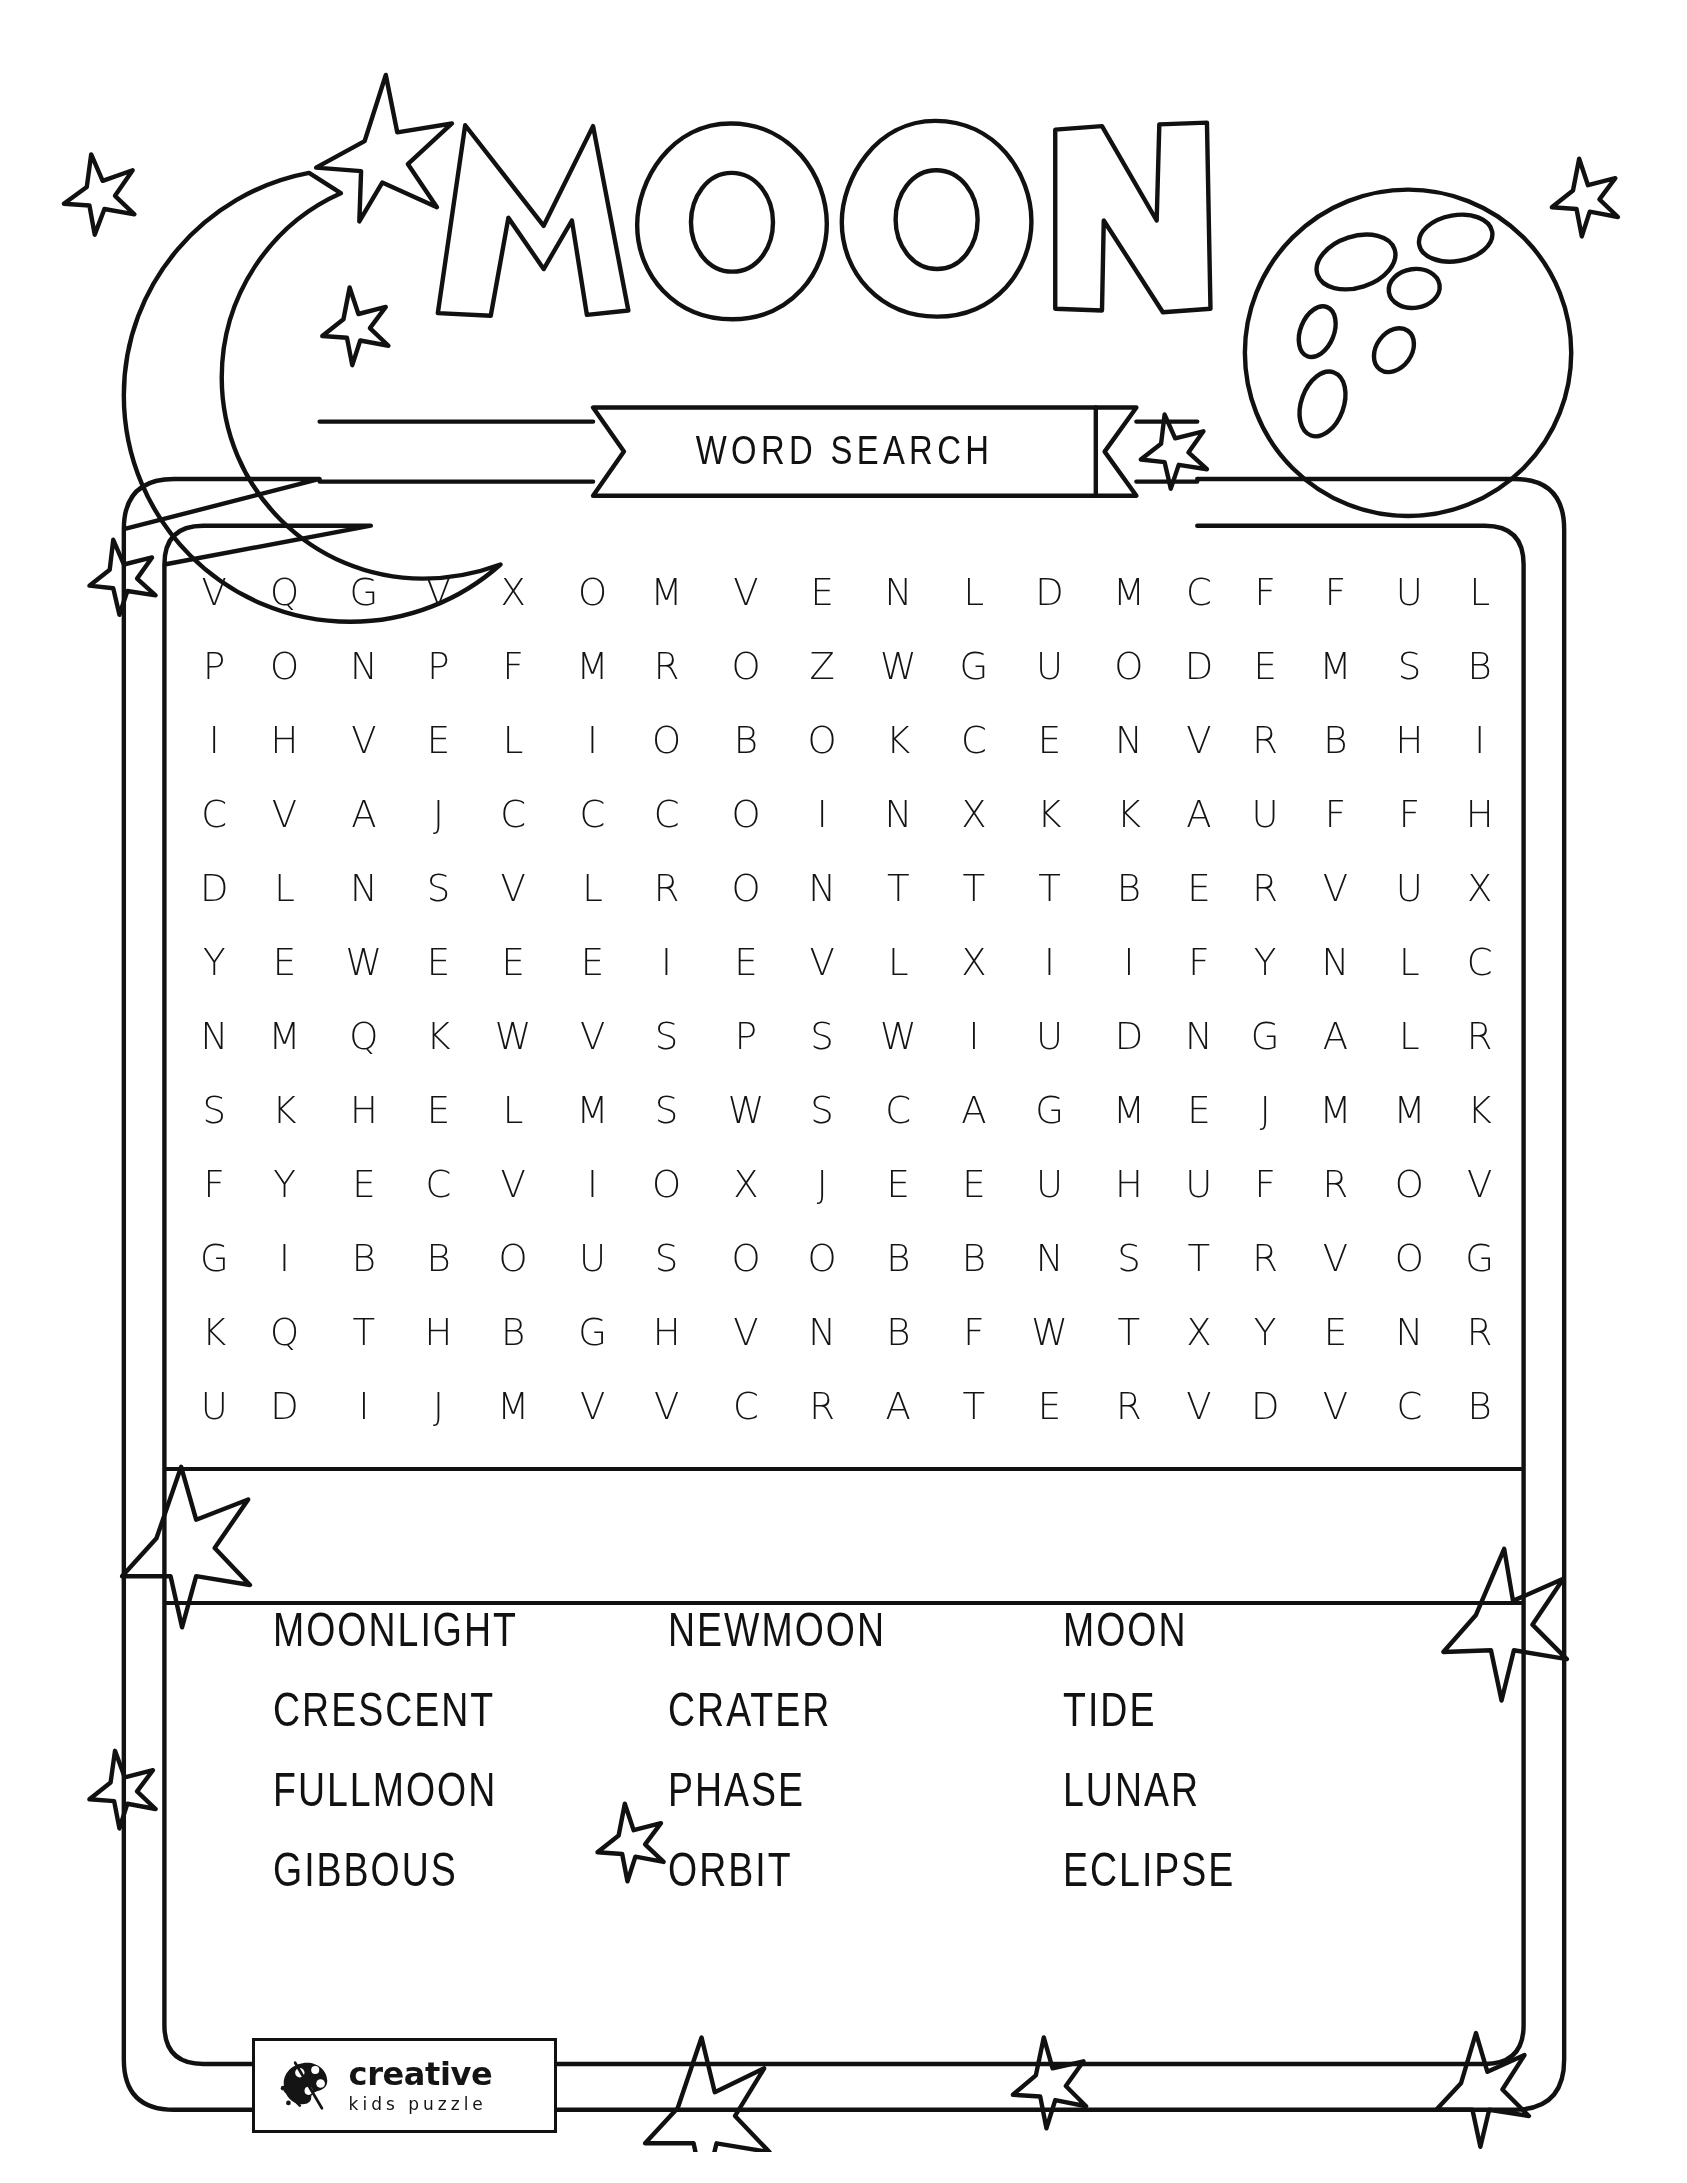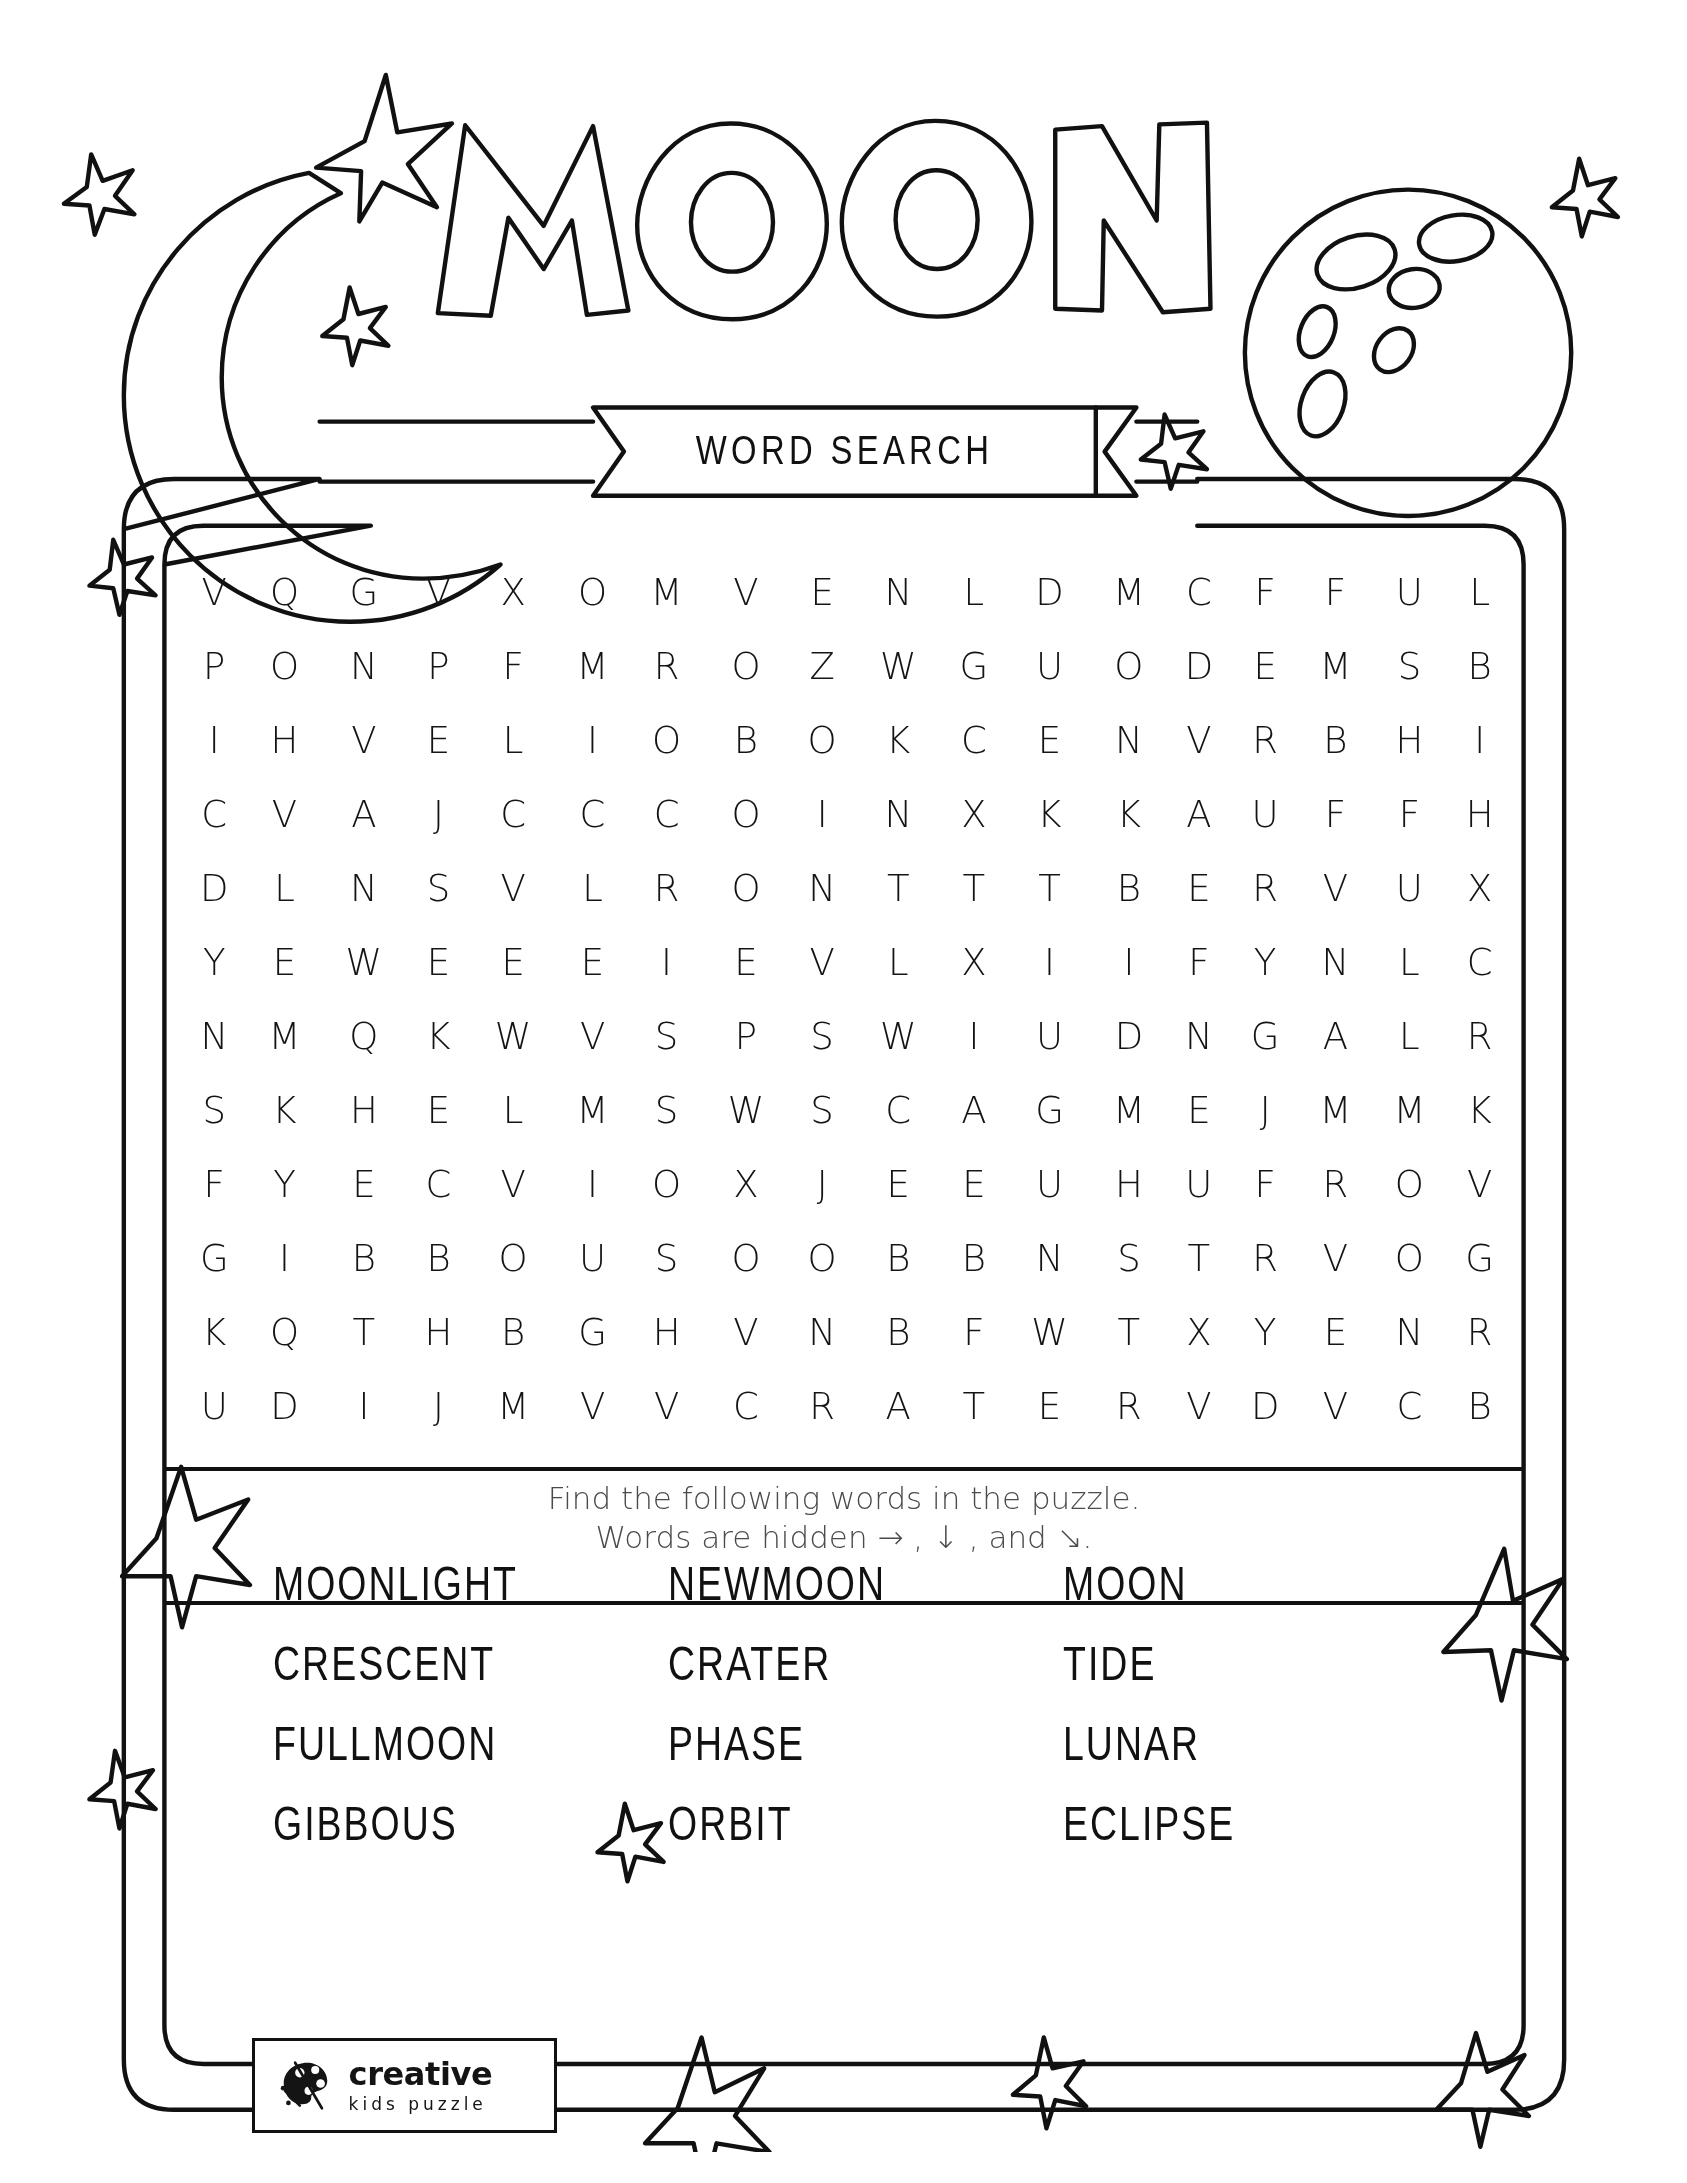--- a/index.html
+++ b/index.html
@@ -117,21 +117,21 @@
     font-size: 31px;
     line-height: 39px;
     color: #4b4b4b;
   }
   .instructions .line { display: block; white-space: pre; }
 
   
   .wordlist {
     position: absolute;
     left: 273px;
-    top: 1554px;
+    top: 1600px;
     width: 1165px;
     display: grid;
     grid-template-columns: 1fr 1fr 1fr;
     grid-row-gap: 19.4px;
     grid-column-gap: 0px;
     gap: 20px;
   }
   .word {
     font-family: "Liberation Sans Narrow", "Liberation Sans", sans-serif;
     font-size: 48px;
@@ -498,24 +498,20 @@
             <td>C</td>
             <td>B</td>
           </tr>
         </tbody>
     </table>
   </div>
 
   <div class="rule rule-top"></div>
   <div class="rule rule-bot"></div>
 
-  <div class="instructions">
-    <span class="line">Find the following words in the puzzle.</span>
-    <span class="line">Words are hidden → , ↓ , and ↘.</span>
-  </div>
 
   <div class="wordlist">
       <div class="word">MOONLIGHT</div>
       <div class="word">NEWMOON</div>
       <div class="word">MOON</div>
       <div class="word">CRESCENT</div>
       <div class="word">CRATER</div>
       <div class="word">TIDE</div>
       <div class="word">FULLMOON</div>
       <div class="word">PHASE</div>

